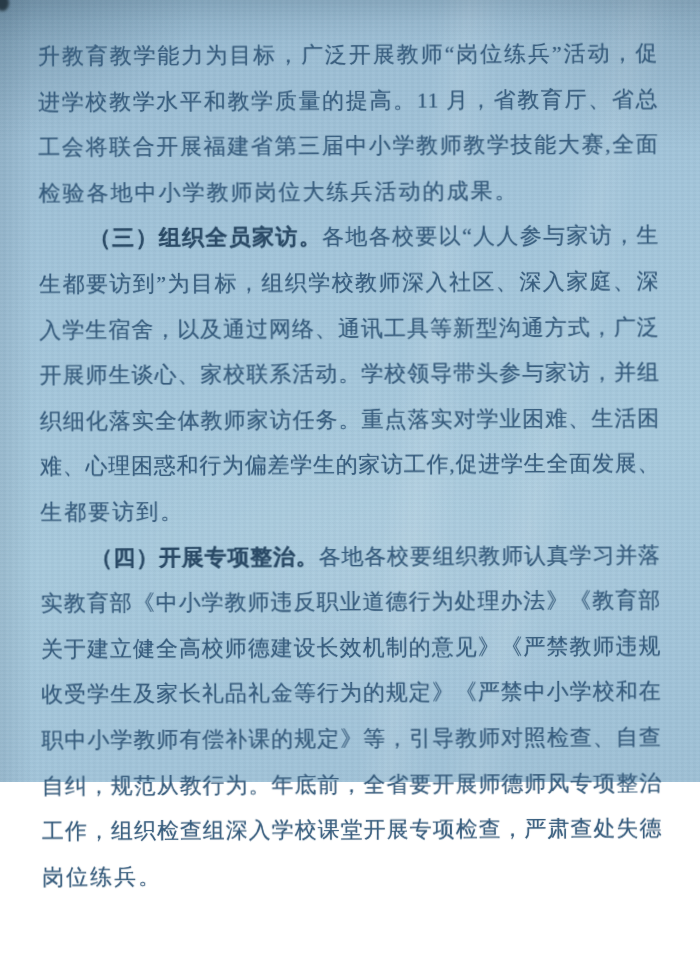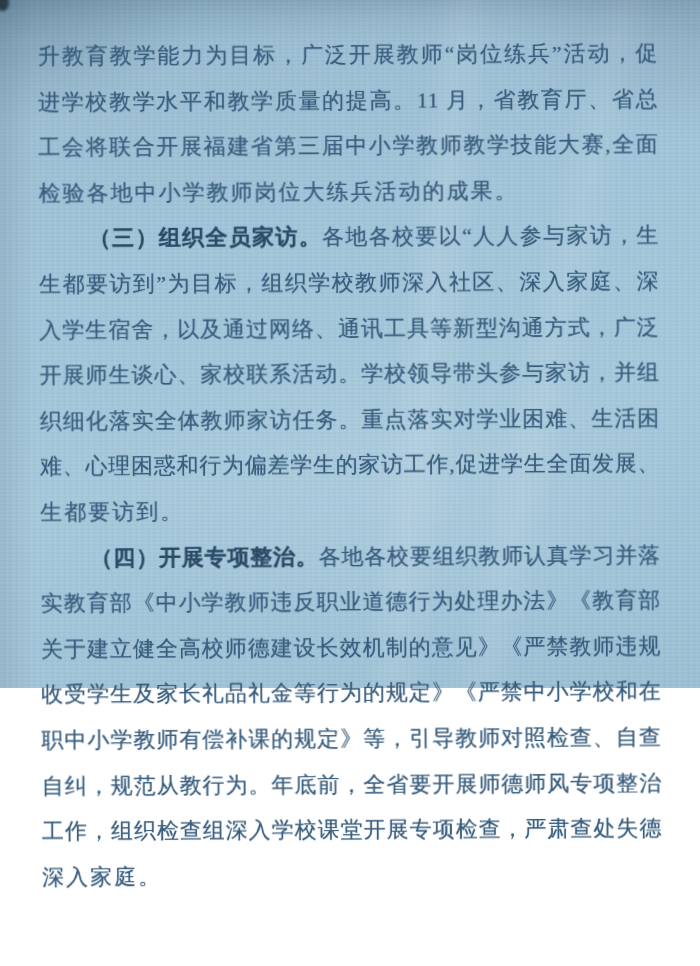--- a/index.html
+++ b/index.html
@@ -7,21 +7,21 @@
     padding: 0;
     width: 700px;
     height: 966px;
     overflow: hidden;
     font-family: "Liberation Serif", "DejaVu Serif", serif;
   }
 
   .page {
     position: relative;
     width: 700px;
-    height: 688px;
+    height: 782px;
     background:
       
       linear-gradient(180deg, rgba(38,62,84,0.16) 0px, rgba(38,62,84,0.06) 20px, rgba(38,62,84,0.0) 42px),
       
       linear-gradient(90deg, rgba(33,58,80,0.10) 0px, rgba(33,58,80,0.0) 34px),
       
       radial-gradient(40% 22% at 100% 4%, rgba(33,58,80,0.12), rgba(33,58,80,0.0) 70%),
       
       linear-gradient(96deg, rgba(255,255,255,0.0) 56%, rgba(255,255,255,0.09) 60%, rgba(255,255,255,0.0) 65%),
       linear-gradient(102deg, rgba(255,255,255,0.0) 70%, rgba(255,255,255,0.07) 74%, rgba(255,255,255,0.0) 78%),
@@ -117,15 +117,15 @@
       <div class="line"><span class="seg">织细化落实全体教师家访任务。重点落实对学业困难、生活困</span></div>
       <div class="line"><span class="seg">难、心理困惑和行为偏差学生的家访工作,促进学生全面发展、</span></div>
       <div class="line end"><span class="seg">生都要访到。</span></div>
       <div class="line indent"><span class="seg bold">（四）开展专项整治。</span><span class="seg">各地各校要组织教师认真学习并落</span></div>
       <div class="line"><span class="seg">实教育部《中小学教师违反职业道德行为处理办法》《教育部</span></div>
       <div class="line"><span class="seg">关于建立健全高校师德建设长效机制的意见》《严禁教师违规</span></div>
       <div class="line"><span class="seg">收受学生及家长礼品礼金等行为的规定》《严禁中小学校和在</span></div>
       <div class="line"><span class="seg">职中小学教师有偿补课的规定》等，引导教师对照检查、自查</span></div>
       <div class="line"><span class="seg">自纠，规范从教行为。年底前，全省要开展师德师风专项整治</span></div>
       <div class="line"><span class="seg">工作，组织检查组深入学校课堂开展专项检查，严肃查处失德</span></div>
-      <div class="line end"><span class="seg">深入家庭。</span></div>
+      <div class="line end"><span class="seg">岗位练兵。</span></div>
     </div>
 </div>
 
 </body></html>

